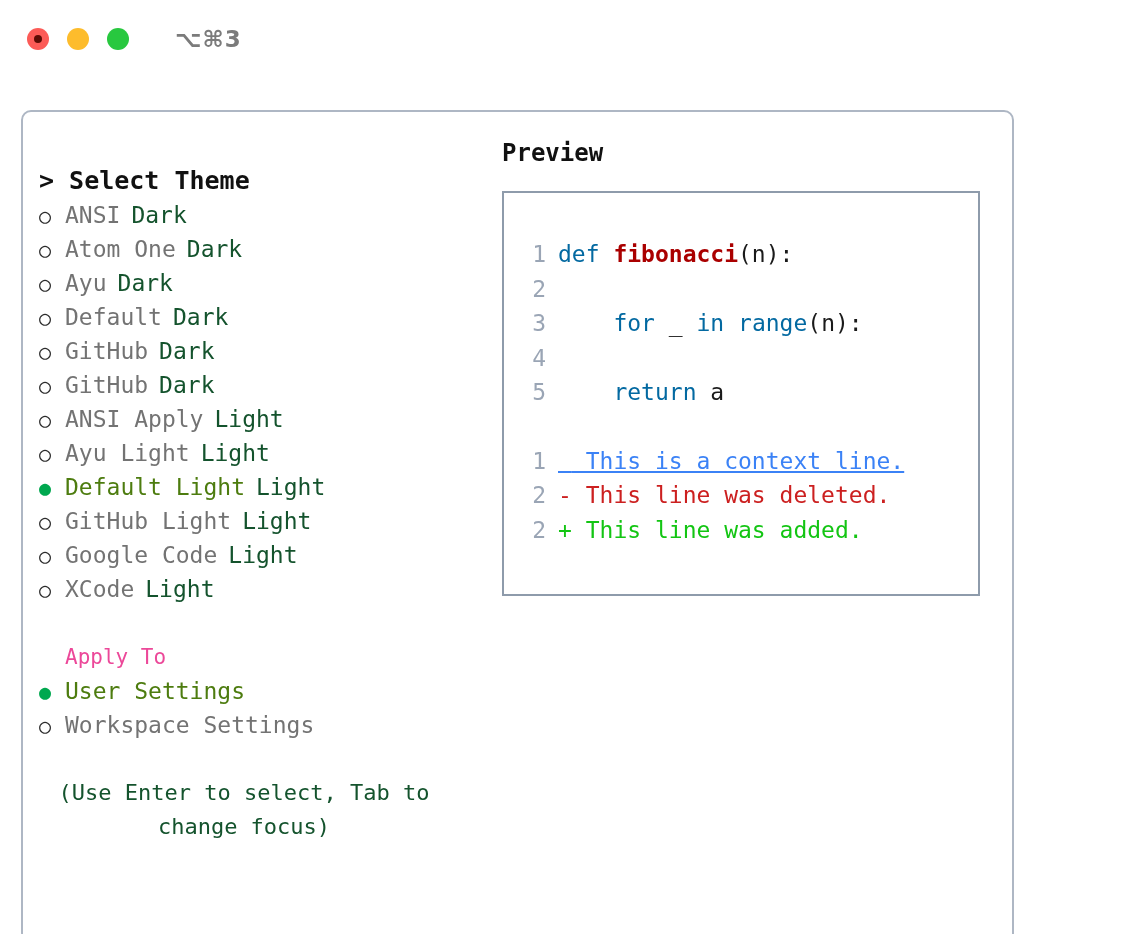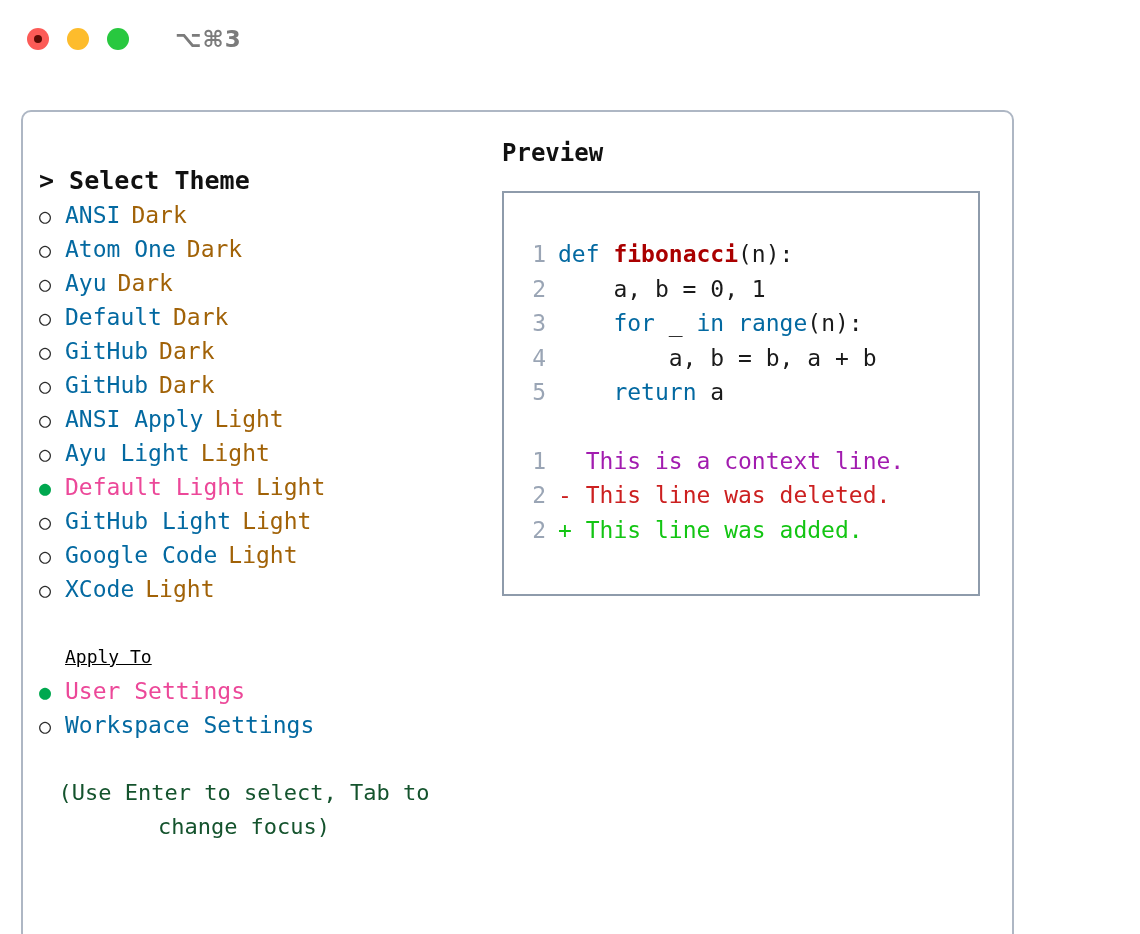--- a/index.html
+++ b/index.html
@@ -112,37 +112,36 @@
   }
   .bullet {
     display: inline-block;
     width: 26px;
     flex: 0 0 26px;
     font-size: 20px;
     line-height: 34px;
     color: #2b2b2b;
   }
   .bullet.on { color: #00a84f; }
-  .row-label { color: #0369a1; }
-  .row-label.sel { color: #ec4899; text-align: center; }
+  .row-label { color: #737373; }
+  .row-label.sel { color: #4d7c0f; text-align: center; }
   .row-tag {
-    color: #a16207;
+    color: #14532d;
     margin-left: 11px;
   }
 
   .section-gap { height: 34px; }
 
   .section-header {
-    font-size: 18px;
-    color: #000000;
+    font-size: 21px;
+    color: #ec4899;
     line-height: 34px;
     height: 34px;
     padding-left: 26px;
     white-space: pre;
-    text-decoration: underline;
   }
 
   .hint {
     margin-top: 34px;
     font-size: 22px;
     color: #14532d;
     line-height: 34px;
     width: 410px;
     white-space: normal;
     text-align: center;
@@ -180,21 +179,21 @@
   .ln {
     width: 28px;
     flex: 0 0 28px;
     text-align: right;
     color: #9aa5b5;
     margin-right: 12px;
   }
   .tok-kw   { color: #0369a1; }
   .tok-fn   { color: #aa0000; font-weight: bold; }
   .tok-plain{ color: #1a1a1a; }
-  .tok-ctx  { color: #a21caf; }
+  .tok-ctx  { color: #3b82f6; text-decoration: underline; }
   .tok-del  { color: #cc2020; }
   .tok-add  { color: #13c513; }
   .code-gap { height: 34px; }
 </style>
 </head>
 <body>
 
 <div class="window">
 
   <div class="titlebar">
@@ -237,23 +236,23 @@
           </div>
 
         <div class="hint">(Use Enter to select, Tab to change focus)</div>
       </div>
 
       <div class="right-pane">
         <div class="preview-title">Preview</div>
         <div class="preview-box">
           <div id="code-block">
               <div class="code-line"><span class="ln">1</span><span><span class="tok-kw">def </span><span class="tok-fn">fibonacci</span><span class="tok-plain">(n):</span></span></div>
-              <div class="code-line"><span class="ln">2</span><span><span class="tok-plain">    a, b = 0, 1</span></span></div>
+              <div class="code-line"><span class="ln">2</span></div>
               <div class="code-line"><span class="ln">3</span><span><span class="tok-plain">    </span><span class="tok-kw">for</span><span class="tok-plain"> _ </span><span class="tok-kw">in</span><span class="tok-plain"> </span><span class="tok-kw">range</span><span class="tok-plain">(n):</span></span></div>
-              <div class="code-line"><span class="ln">4</span><span><span class="tok-plain">        a, b = b, a + b</span></span></div>
+              <div class="code-line"><span class="ln">4</span></div>
               <div class="code-line"><span class="ln">5</span><span><span class="tok-plain">    </span><span class="tok-kw">return</span><span class="tok-plain"> a</span></span></div>
             </div>
           <div class="code-gap"></div>
           <div id="diff-block">
               <div class="code-line"><span class="ln">1</span><span class="tok-ctx"> </span><span class="tok-ctx"> This is a context line.</span></div>
               <div class="code-line"><span class="ln">2</span><span class="tok-del">-</span><span class="tok-del"> This line was deleted.</span></div>
               <div class="code-line"><span class="ln">2</span><span class="tok-add">+</span><span class="tok-add"> This line was added.</span></div>
             </div>
         </div>
       </div>

